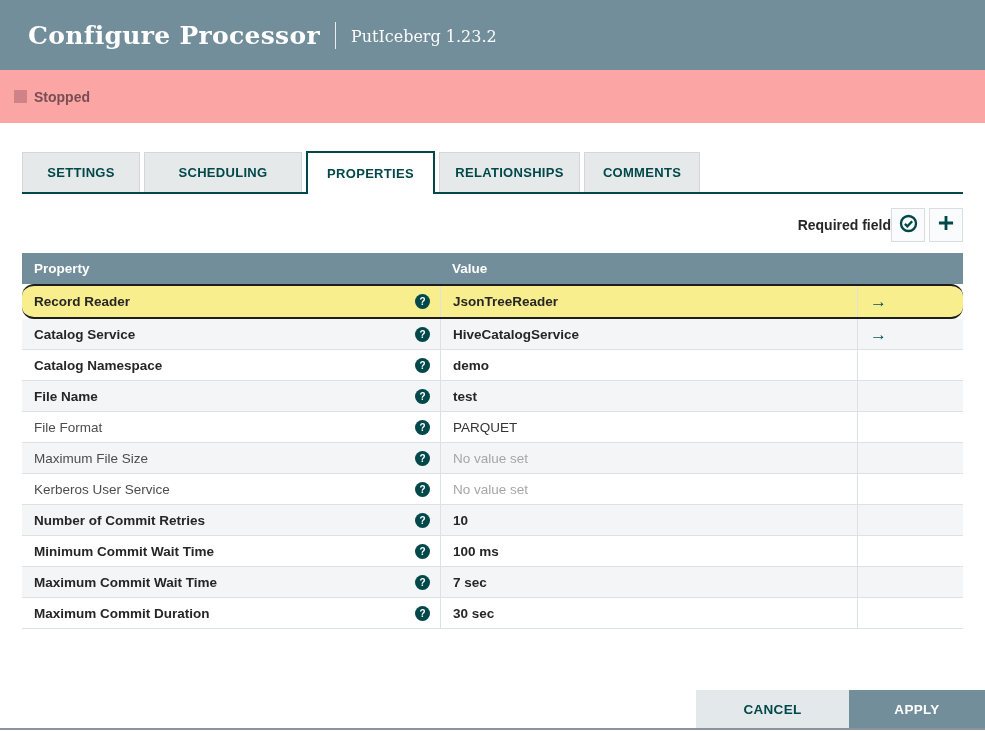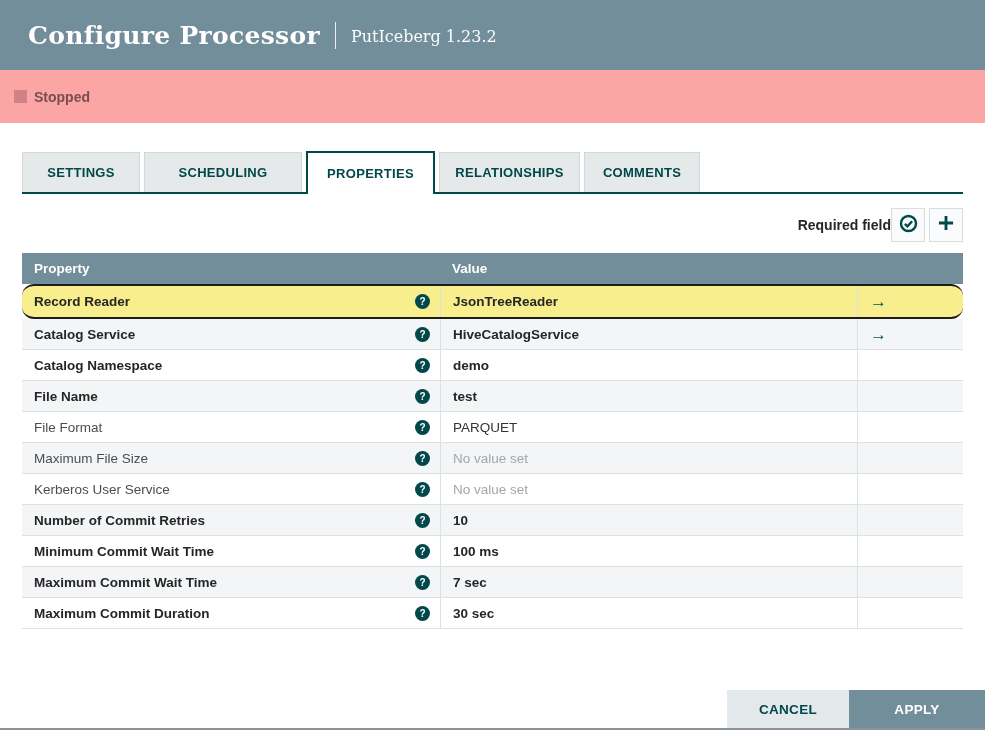--- a/index.html
+++ b/index.html
@@ -103,21 +103,21 @@
     flex:0 0 15px;
   }
   .goto-arrow {
     color:#06525B; font-size:17px; font-weight:bold; cursor:pointer; line-height:1;
   }
 
   
   .footer-actions { position:absolute; right:0; bottom:3px; display:flex; }
   .btn { height:38px; display:flex; align-items:center; justify-content:center;
          font-size:13.5px; font-weight:bold; letter-spacing:.3px; cursor:pointer; }
-  .btn-cancel { width:122px; background:#E3E8EB; color:#004849; }
+  .btn-cancel { width:153px; background:#E3E8EB; color:#004849; }
   .btn-apply  { width:136px; background:#728E9B; color:#ffffff; }
 
   .bottom-edge { position:absolute; left:0; right:0; bottom:1px; height:2px; background:#8A949D; }
 </style>
 </head>
 <body>
 
 <div class="dlg-header">
   <div class="dlg-title">Configure Processor</div>
   <div class="dlg-title-divider"></div>

